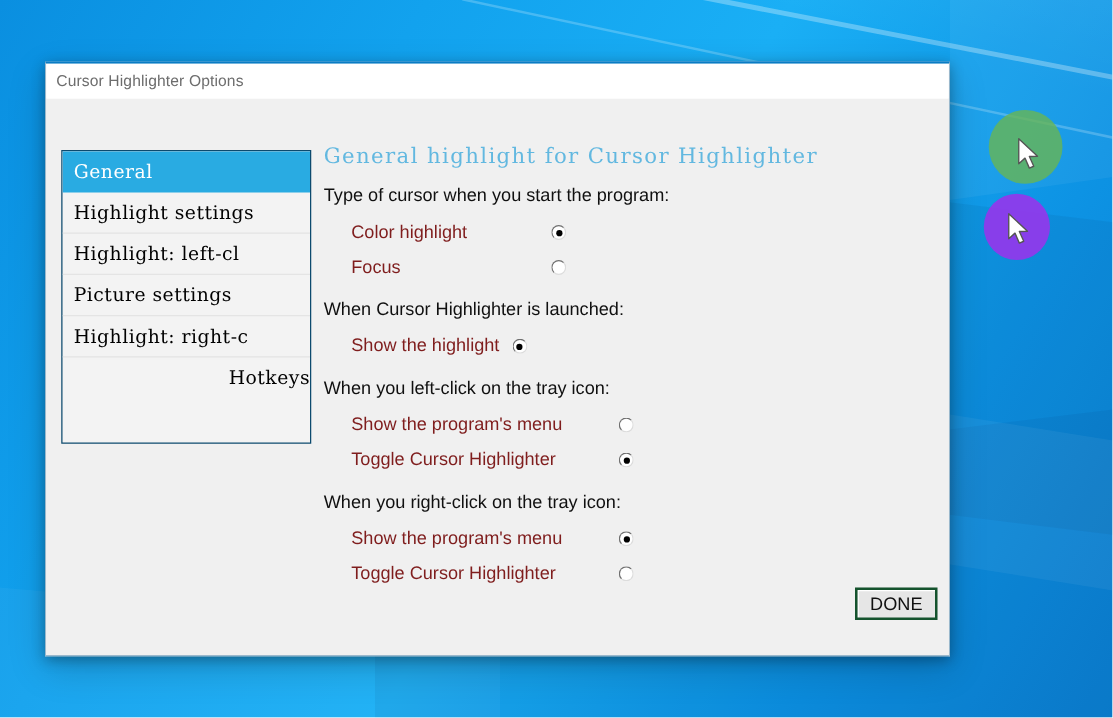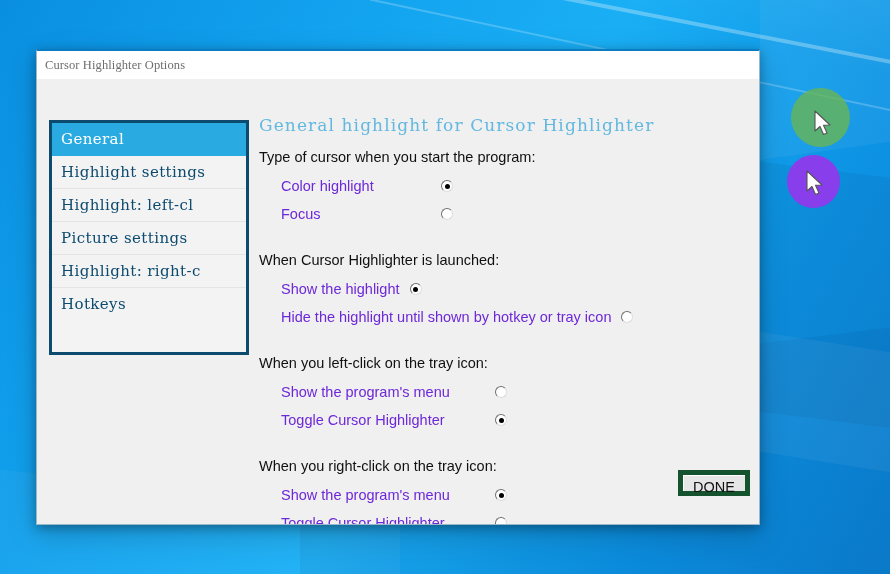--- a/index.html
+++ b/index.html
@@ -118,21 +118,21 @@
   #title-bar {
     height: 28px;
     background: #ffffff;
     flex: none;
     display: flex;
     align-items: center;
     padding-left: 8px;
     box-sizing: border-box;
   }
   #title-text {
-    font-family: Liberation Serif, serif;
+    font-family: Liberation Sans, sans-serif;
     font-size: 12.5px;
     color: #6d6d6d;
     letter-spacing: 0.1px;
     white-space: nowrap;
     text-align: center;
   }
   #client-area {
     flex: 1;
     background: #f0f0f0;
     position: relative;
@@ -141,38 +141,38 @@
   }
 
   
   #sidebar {
     position: absolute;
     left: 12px;
     top: 41px;
     width: 200px;
     height: 235px;
     background: #f3f3f3;
-    border: 3px solid #0c4a6e;
+    border: 1px solid #0c4a6e;
     box-sizing: border-box;
     overflow: hidden;
   }
   .side-item {
     height: 33px;
     line-height: 33px;
     padding-left: 9px;
     font-family: "DejaVu Serif", "Liberation Serif", serif;
     font-size: 15px;
-    color: #0c4a6e;
+    color: #000000;
     white-space: nowrap;
     overflow: hidden;
     letter-spacing: 0.4px;
     border-bottom: 1px solid #e4e4e4;
     box-sizing: border-box;
   }
-  .side-item:last-child { border-bottom: none; }
+  .side-item:last-child { border-bottom: none; text-align: right; }
   .side-item.selected {
     background: #29abe2;
     color: #ffffff;
     border-bottom: none;
   }
 
   
   #content {
     position: absolute;
     left: 222px;
@@ -190,32 +190,32 @@
     font-weight: normal;
   }
   .group-title {
     font-family: "Liberation Sans", sans-serif;
     font-size: 14.5px;
     font-weight: normal;
     color: #101010;
     margin: 0 0 7px 0;
     white-space: nowrap;
   }
-  .group-title.spaced { margin-top: 24px; }
+  .group-title.spaced { margin-top: 12px; }
   .opt-row {
     display: flex;
     align-items: center;
     height: 28px;
     padding-left: 22px;
     white-space: nowrap;
   }
   .opt-label {
     font-family: "Liberation Sans", sans-serif;
     font-size: 14.5px;
-    color: #6d28d9;
+    color: #7f1d1d;
   }
   .opt-label.col {
     display: inline-block;
     width: 160px;
   }
   .opt-label.col-wide {
     display: inline-block;
     width: 214px;
   }
   .opt-label.flow {
@@ -250,21 +250,21 @@
 
   
   #done-button {
     position: absolute;
     right: 9px;
     bottom: 28px;
     min-width: 62px;
     height: 26px;
     padding: 0 10px;
     background: #e6e6e6;
-    border: 5px solid #14532d;
+    border: 2px solid #14532d;
     box-shadow: inset 1px 1px 0 #ffffff;
     font-family: "Liberation Sans", sans-serif;
     font-size: 14.5px;
     color: #101010;
     line-height: 24px;
     text-align: center;
     box-sizing: border-box;
     cursor: pointer;
   }
 </style>
@@ -332,24 +332,20 @@
 
         <div>
           <div class="group-title spaced">When Cursor Highlighter is launched:</div>
 
           <div class="opt-row">
             <span class="opt-label flow">Show the highlight</span>
             <span class="radio checked">
                 <span class="dot"></span>
               </span>
           </div>
-          <div class="opt-row">
-            <span class="opt-label flow">Hide the highlight until shown by hotkey or tray icon</span>
-            <span class="radio"></span>
-          </div>
         </div>
 
         <div>
           <div class="group-title spaced">When you left-click on the tray icon:</div>
 
           <div class="opt-row">
             <span class="opt-label col-wide">Show the program's menu</span>
             <span class="radio"></span>
           </div>
           <div class="opt-row">

